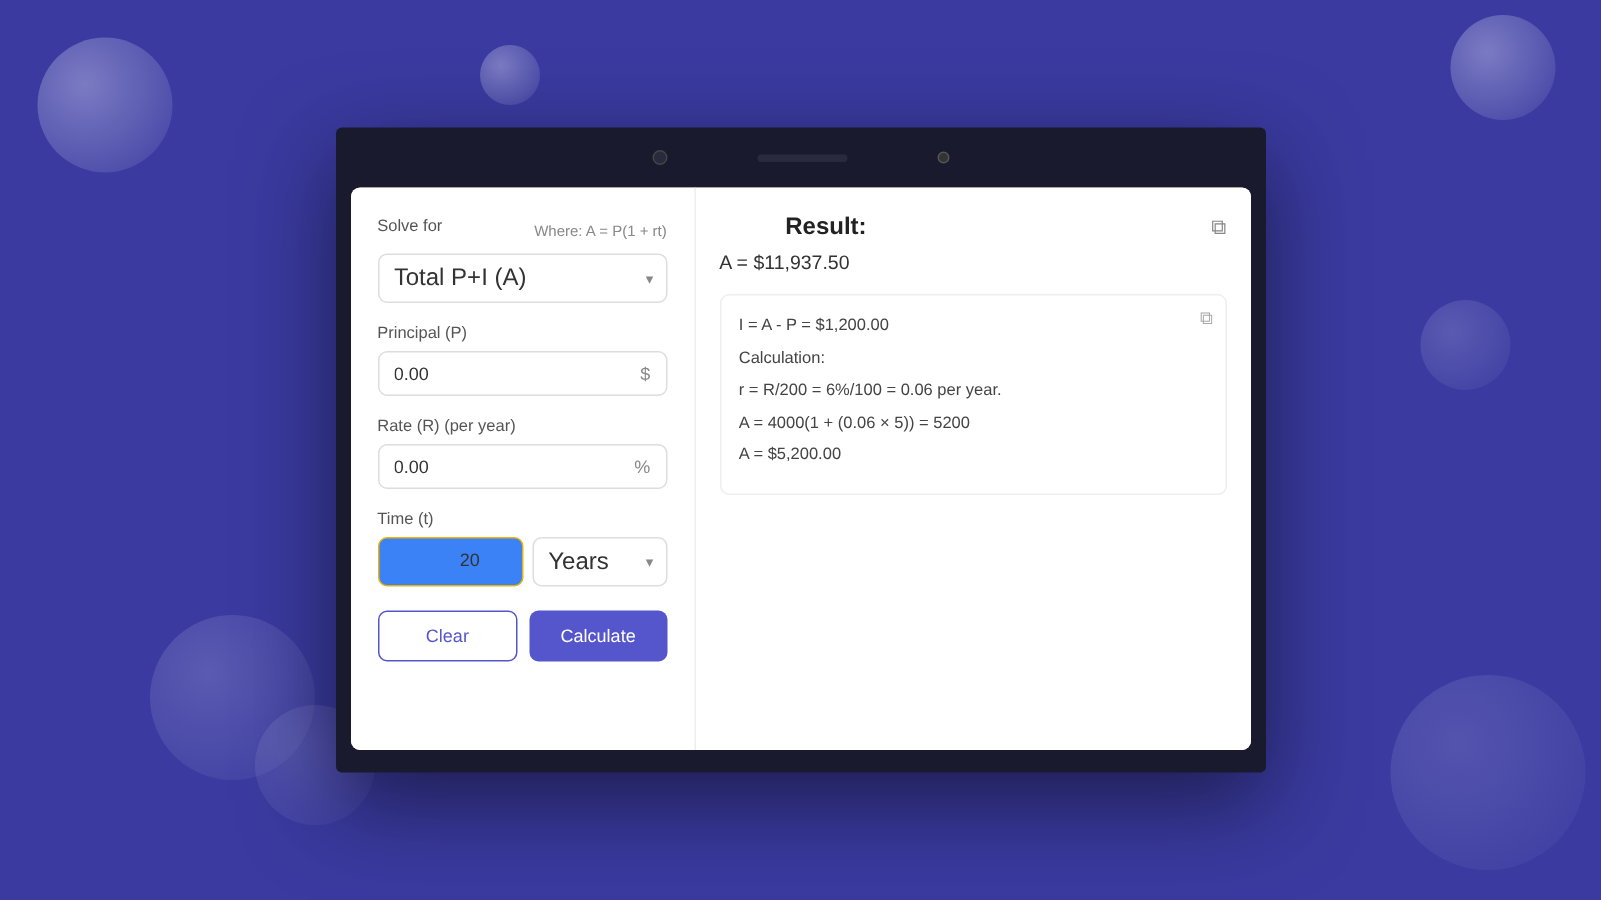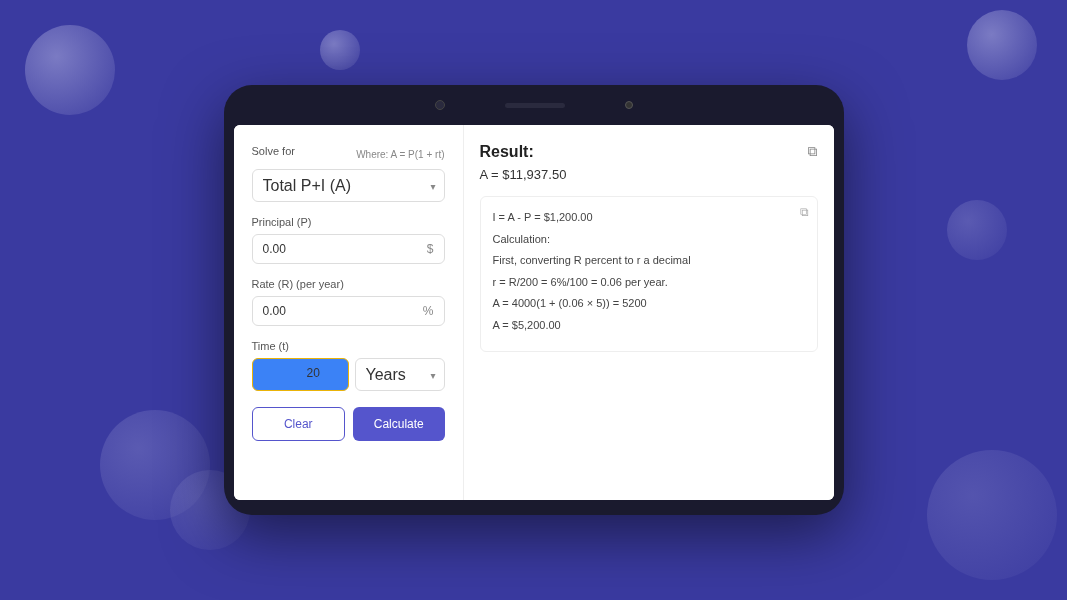--- a/index.html
+++ b/index.html
@@ -30,21 +30,21 @@
 
     
     .tablet {
       position: absolute;
       left: 50%;
       top: 50%;
       transform: translate(-50%, -50%);
       width: 620px;
       height: 430px;
       background: #1a1a2e;
-      border-radius: 28px;
+      border-radius: 4px;
       box-shadow: 0 20px 60px rgba(0,0,0,0.5);
       display: flex;
       flex-direction: column;
       align-items: center;
       padding: 0;
     }
 
     .tablet-top-bar {
       width: 100%;
       height: 40px;
@@ -267,20 +267,21 @@
       display: flex;
       justify-content: space-between;
       align-items: flex-start;
       margin-bottom: 6px;
     }
 
     .result-title {
       font-size: 16px;
       font-weight: 700;
       color: #222;
+      margin-left: 44px;
     }
 
     .copy-btn {
       background: none;
       border: none;
       cursor: pointer;
       color: #888;
       font-size: 14px;
       padding: 0;
       display: flex;
@@ -412,21 +413,20 @@
         <button class="copy-btn">⧉</button>
       </div>
 
       <div class="result-value">A = $11,937.50</div>
 
       <div class="result-detail-box">
         <button class="result-detail-copy">⧉</button>
         <div class="result-detail-text">
           <p>I = A - P = $1,200.00</p>
           <p>Calculation:</p>
-          <p>First, converting R percent to r a decimal</p>
           <p>r = R/200 = 6%/100 = 0.06 per year.</p>
           <p>A = 4000(1 + (0.06 × 5)) = 5200</p>
           <p>A = $5,200.00</p>
         </div>
       </div>
 
     </div>
 
   </div>
 </div>

